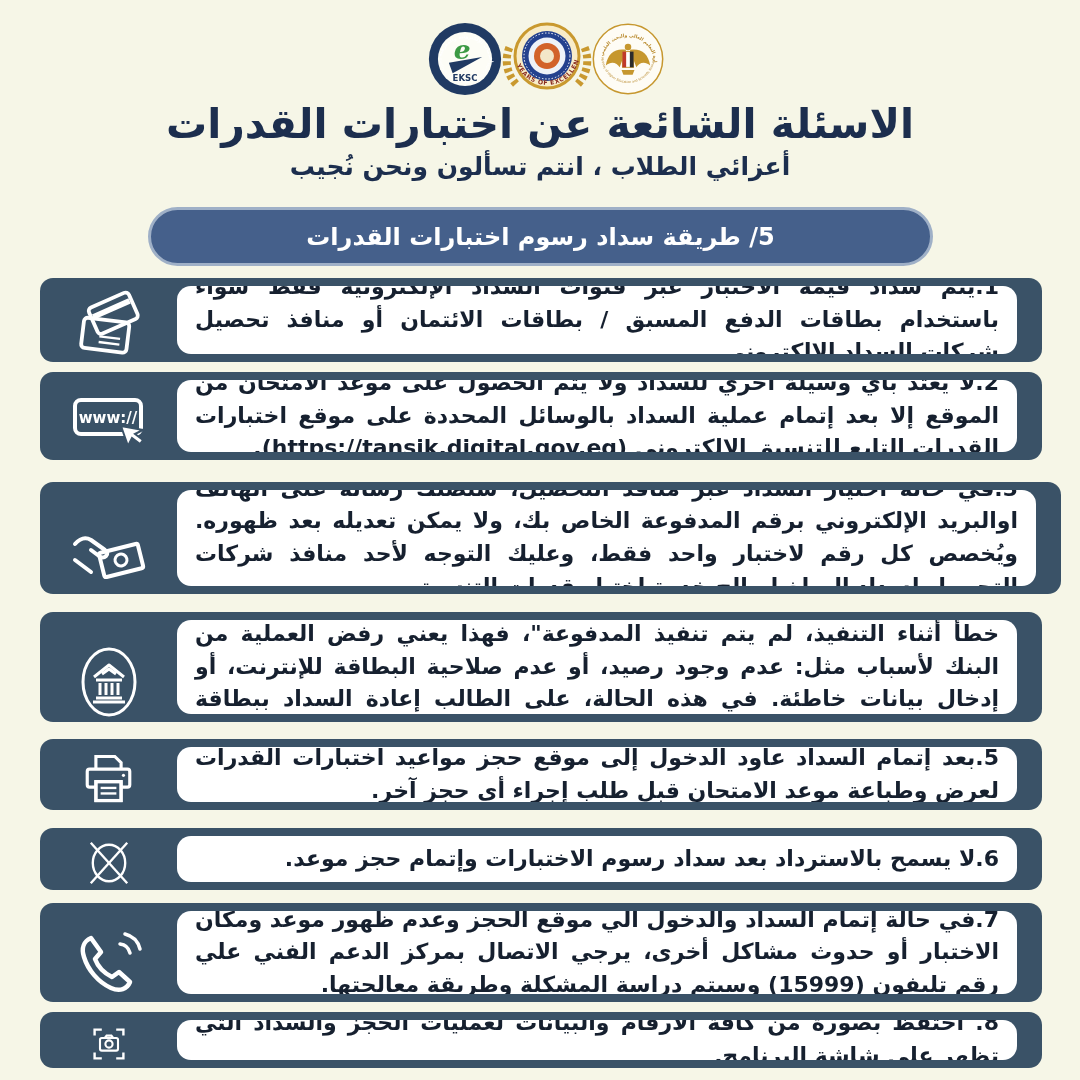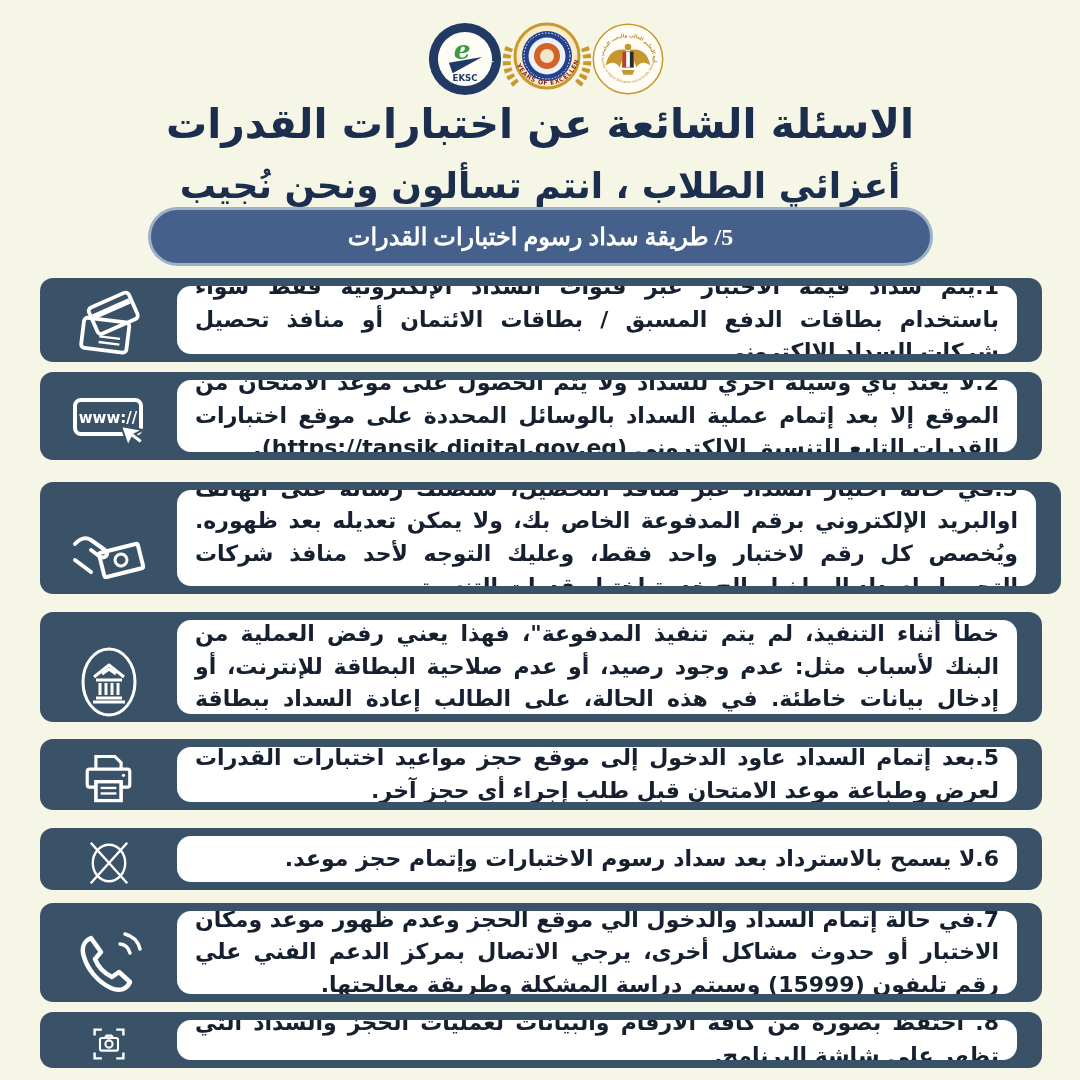--- a/index.html
+++ b/index.html
@@ -8,32 +8,32 @@
     background:var(--c-background,#f6f6e7);
     font-family:"DejaVu Sans",sans-serif;
   }
   .logo{position:absolute;}
   .page-title{
     position:absolute;left:0;top:100px;width:100%;margin:0;
     text-align:center;direction:rtl;
     font-size:41px;font-weight:bold;color:var(--c-title,#1c2e4e);
   }
   .page-subtitle{
-    position:absolute;left:0;top:165px;width:100%;margin:0;
+    position:absolute;left:0;top:152px;width:100%;margin:0;
     text-align:center;direction:rtl;
-    font-size:36px;font-weight:bold;color:var(--c-title,#1c2e4e);
+    font-size:25px;font-weight:bold;color:var(--c-title,#1c2e4e);
   }
   .section-pill{
     position:absolute;left:148px;top:207px;width:785px;height:59px;
     box-sizing:border-box;
     background:var(--c-pill,#45608b);
     border:3px solid var(--c-pill_border,#9fb0c7);
     border-radius:32px;
     display:flex;align-items:center;justify-content:center;
-    color:#fff;font-size:24px;font-weight:bold;direction:rtl;font-family:Liberation Serif, serif;
+    color:#fff;font-size:24px;font-weight:bold;direction:rtl;
   }
   .items{position:absolute;left:0;top:0;width:100%;height:100%;}
   .item{
     position:absolute;left:40px;width:1002px;
     background:var(--c-bar,#3a5267);border-radius:13px;
   }
   .item-icon{
     position:absolute;left:0;top:0;bottom:0;width:137px;
     display:flex;align-items:flex-end;justify-content:center;
   }

